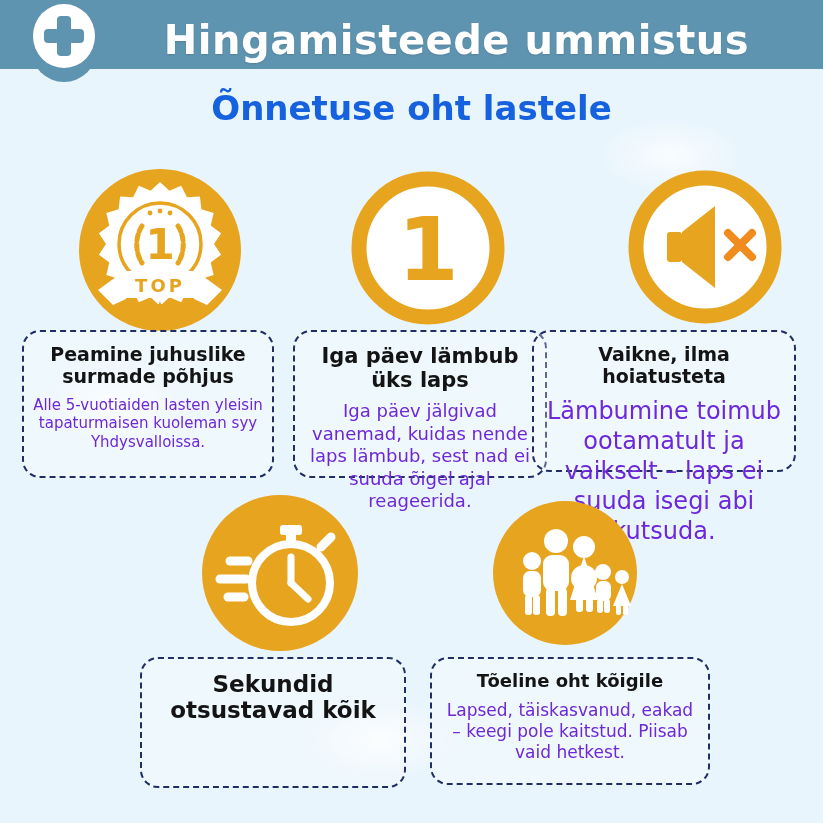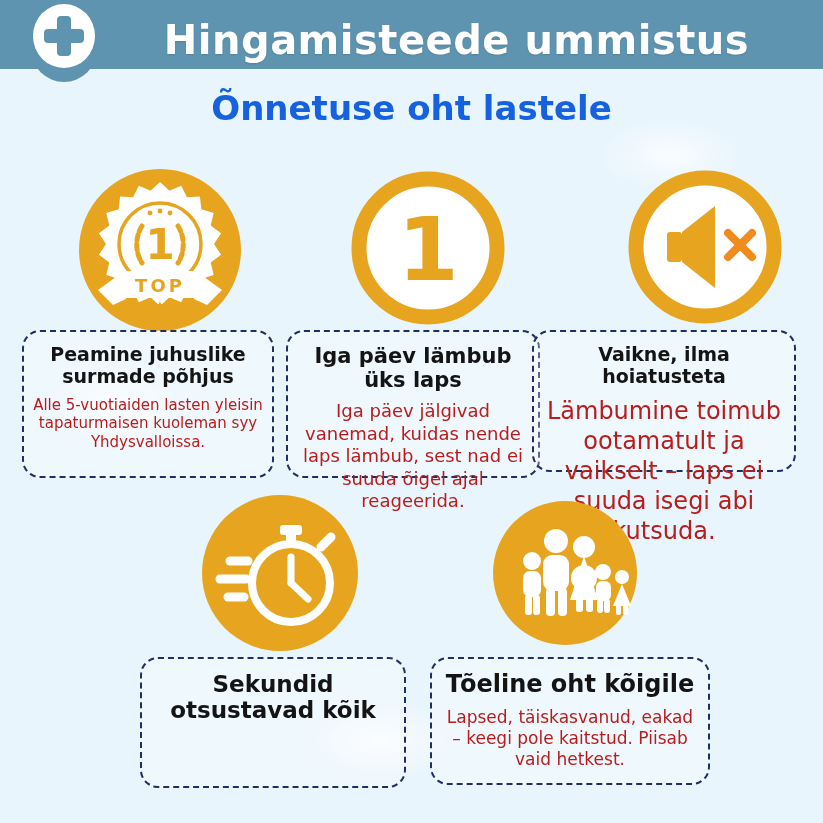--- a/index.html
+++ b/index.html
@@ -36,40 +36,40 @@
   .icon{position:absolute;}
   .icon svg{display:block;}
 
   
   .card{
     position:absolute;border:2px dashed #1f2f66;border-radius:18px;
     background:rgba(255,255,255,0.28);
     box-sizing:border-box;padding:10px 8px;text-align:center;color:#141414;
   }
   .card .card-title{font-weight:700;line-height:1.15;margin:2px 0 8px 0;}
-  .card .card-body{line-height:1.25;color:#b91c1c;}
+  .card .card-body{line-height:1.25;color:#6d28d9;}
 
   .card0{left:22px; top:330px;width:252px;height:148px;}
   .card0 .card-title{font-size:19px;}
   .card0 .card-body{font-size:15px;}
 
-  .card1{left:286px;top:330px;width:254px;height:148px;}
+  .card1{left:293px;top:330px;width:254px;height:148px;}
   .card1 .card-title{font-size:21px;}
   .card1 .card-body{font-size:18px;}
 
   .card2{left:532px;top:330px;width:264px;height:142px;text-align:center;}
   .card2 .card-title{font-size:19px;}
   .card2 .card-body{font-size:24px;}
 
   .card3{left:140px;top:657px;width:266px;height:131px;}
   .card3 .card-title{font-size:23px;margin-bottom:2px;}
   .card3 .card-body{font-size:16.5px;}
 
   .card4{left:430px;top:657px;width:280px;height:128px;}
-  .card4 .card-title{font-size:24px;}
+  .card4 .card-title{font-size:18px;}
   .card4 .card-body{font-size:17px;}
 </style>
 </head>
 <body>
 
 <div class="stage">
 
   <div class="blob b1"></div>
   <div class="blob b2"></div>
   <div class="blob b3"></div>

